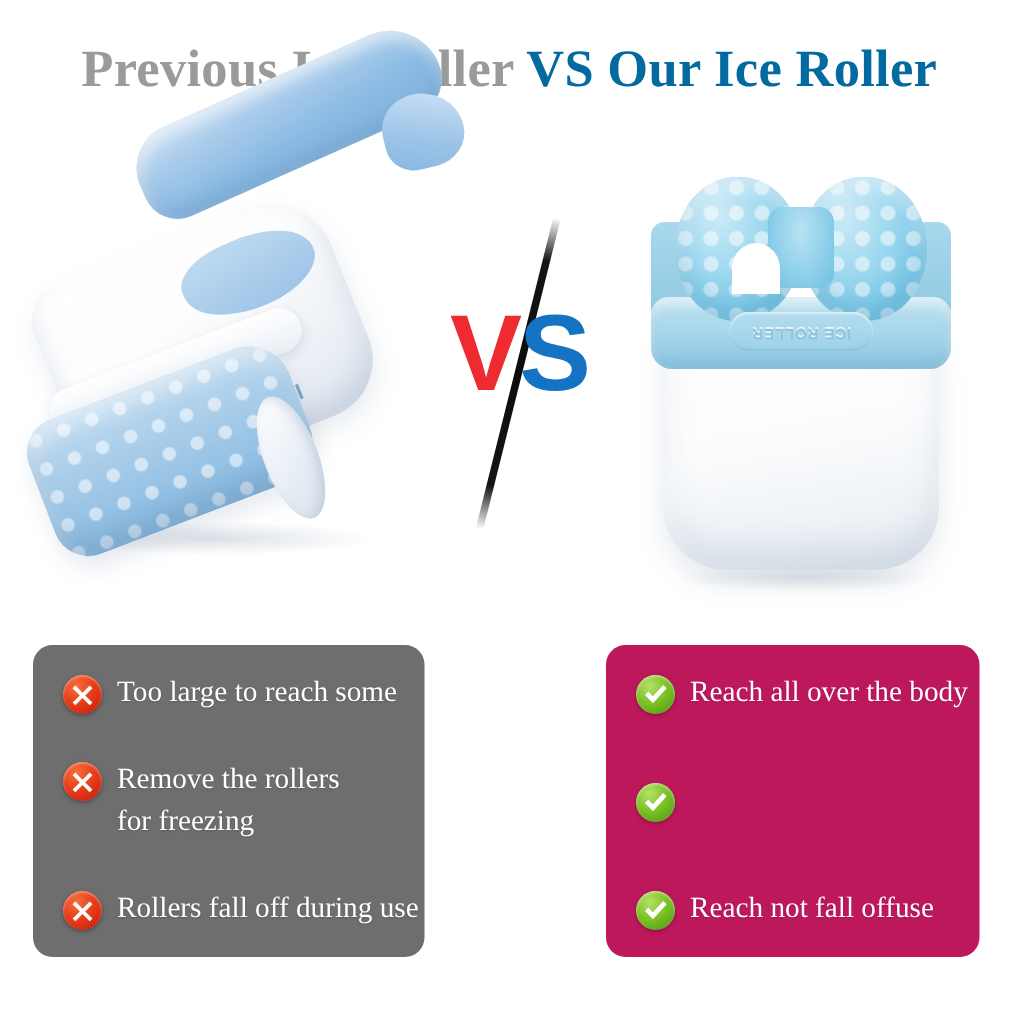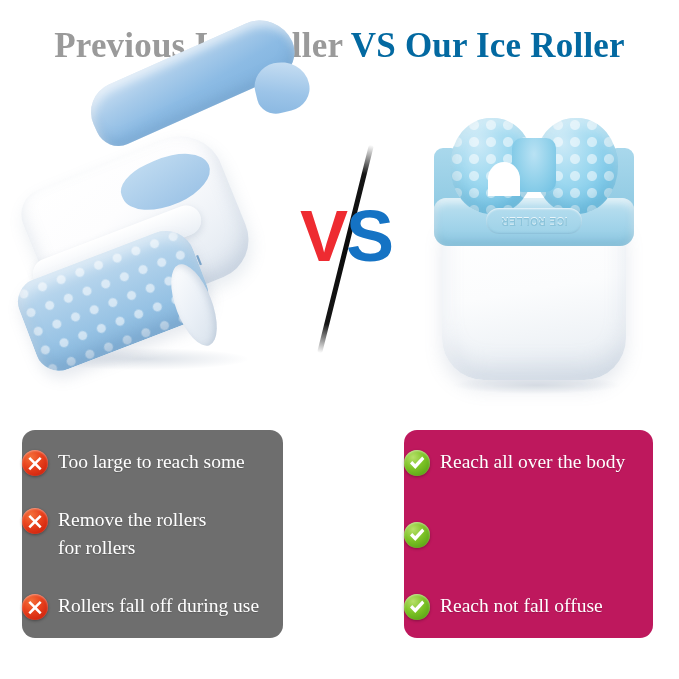--- a/index.html
+++ b/index.html
@@ -314,21 +314,21 @@
     height: 18px;
     background: radial-gradient(ellipse at center, rgba(120,140,165,.22) 0%, rgba(120,140,165,0) 72%);
     border-radius: 50%;
   }
 
   
   .panel {
     position: absolute;
     border-radius: 13px;
     box-sizing: border-box;
-    padding: 18px 14px 18px 0;
+    padding: 18px 14px 18px 20px;
   }
   #panel-cons {
     left: 22px;
     top: 430px;
     width: 261px;
     height: 208px;
     background: #6e6e6e;
   }
   #panel-pros {
     left: 404px;
@@ -444,21 +444,21 @@
     </div>
 
     <div class="panel-row">
       <span class="status-icon cross">
         <svg width="26" height="26" viewBox="0 0 26 26" aria-hidden="true">
           <path d="M8.2 7.0 L13 11.8 L17.8 7.0 L19.6 8.8 L14.8 13.6 L19.6 18.4 L17.8 20.2 L13 15.4 L8.2 20.2 L6.4 18.4 L11.2 13.6 L6.4 8.8 Z" fill="#ffffff"></path>
         </svg>
       </span>
       <span class="panel-texts">
         <span class="panel-line">Remove the rollers</span>
-        <span class="panel-line">for rollers</span>
+        <span class="panel-line">for freezing</span>
       </span>
     </div>
 
     <div class="panel-row">
       <span class="status-icon cross">
         <svg width="26" height="26" viewBox="0 0 26 26" aria-hidden="true">
           <path d="M8.2 7.0 L13 11.8 L17.8 7.0 L19.6 8.8 L14.8 13.6 L19.6 18.4 L17.8 20.2 L13 15.4 L8.2 20.2 L6.4 18.4 L11.2 13.6 L6.4 8.8 Z" fill="#ffffff"></path>
         </svg>
       </span>
       <span class="panel-texts">

